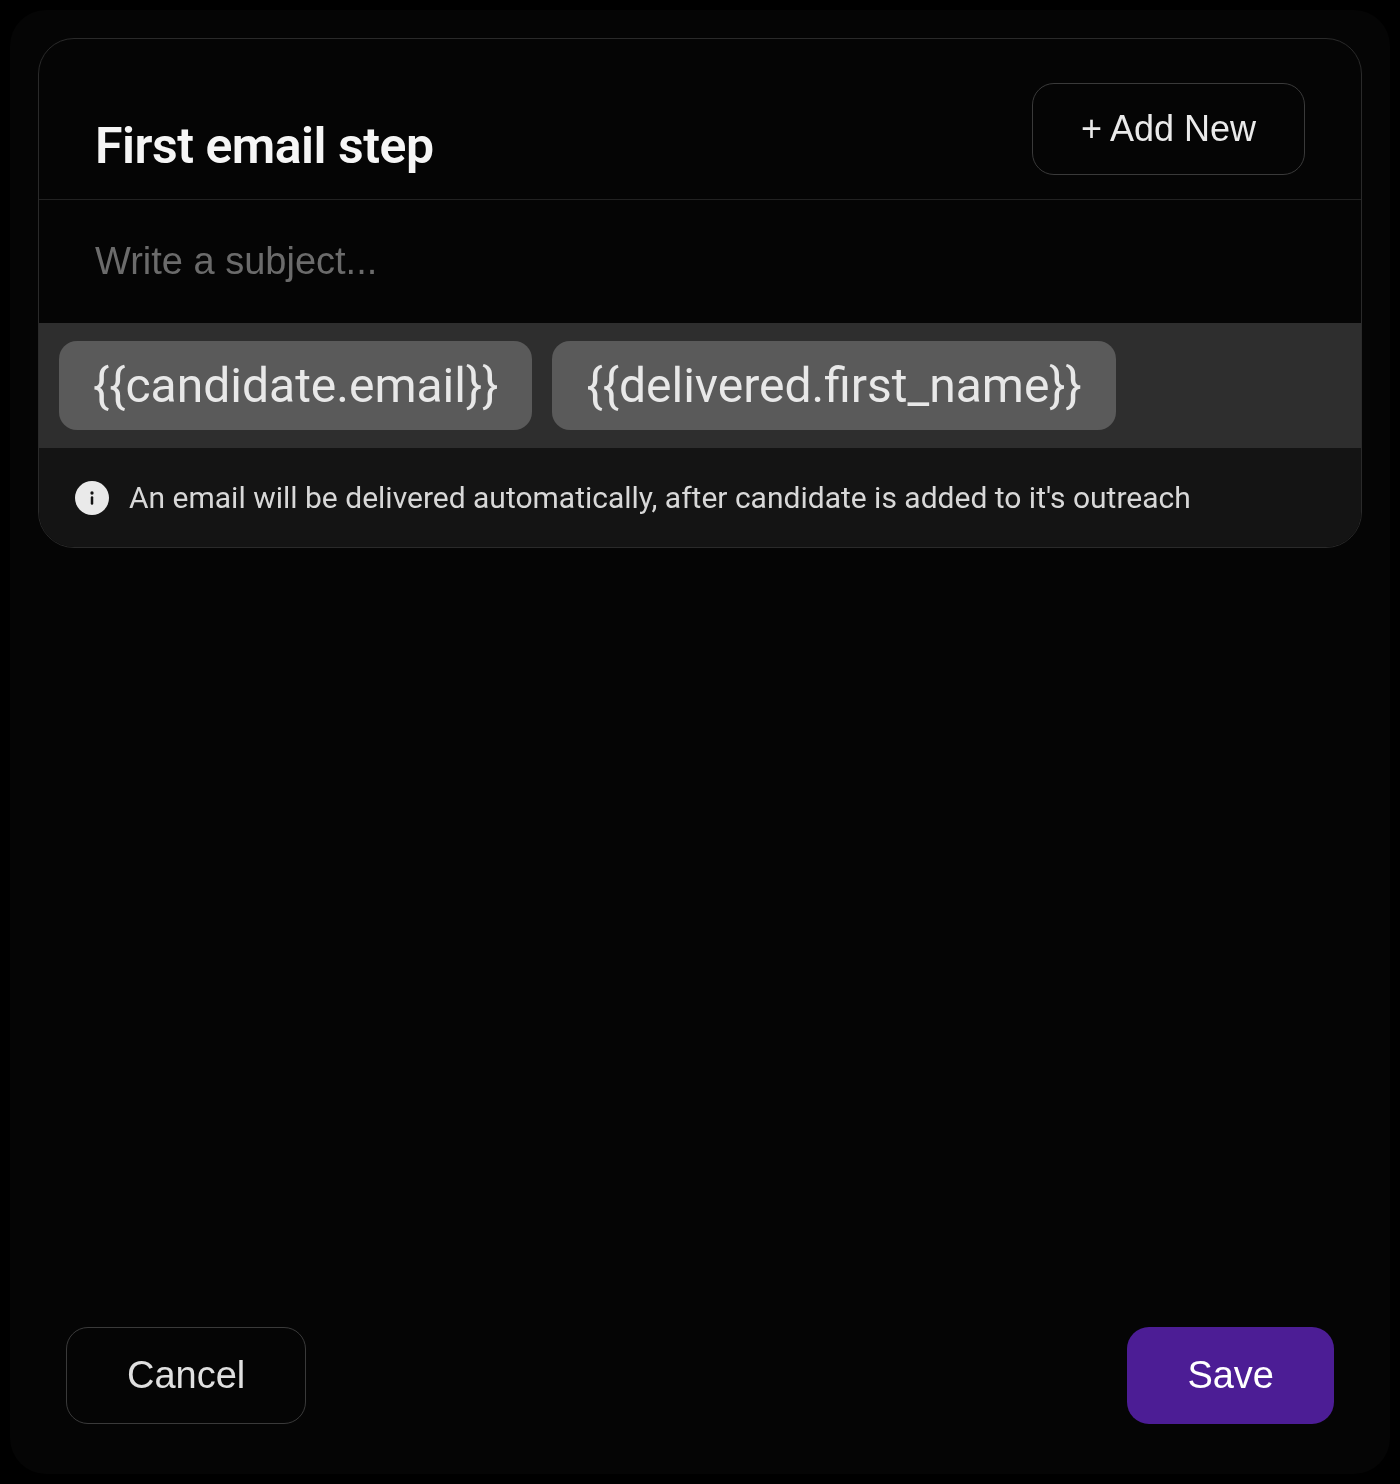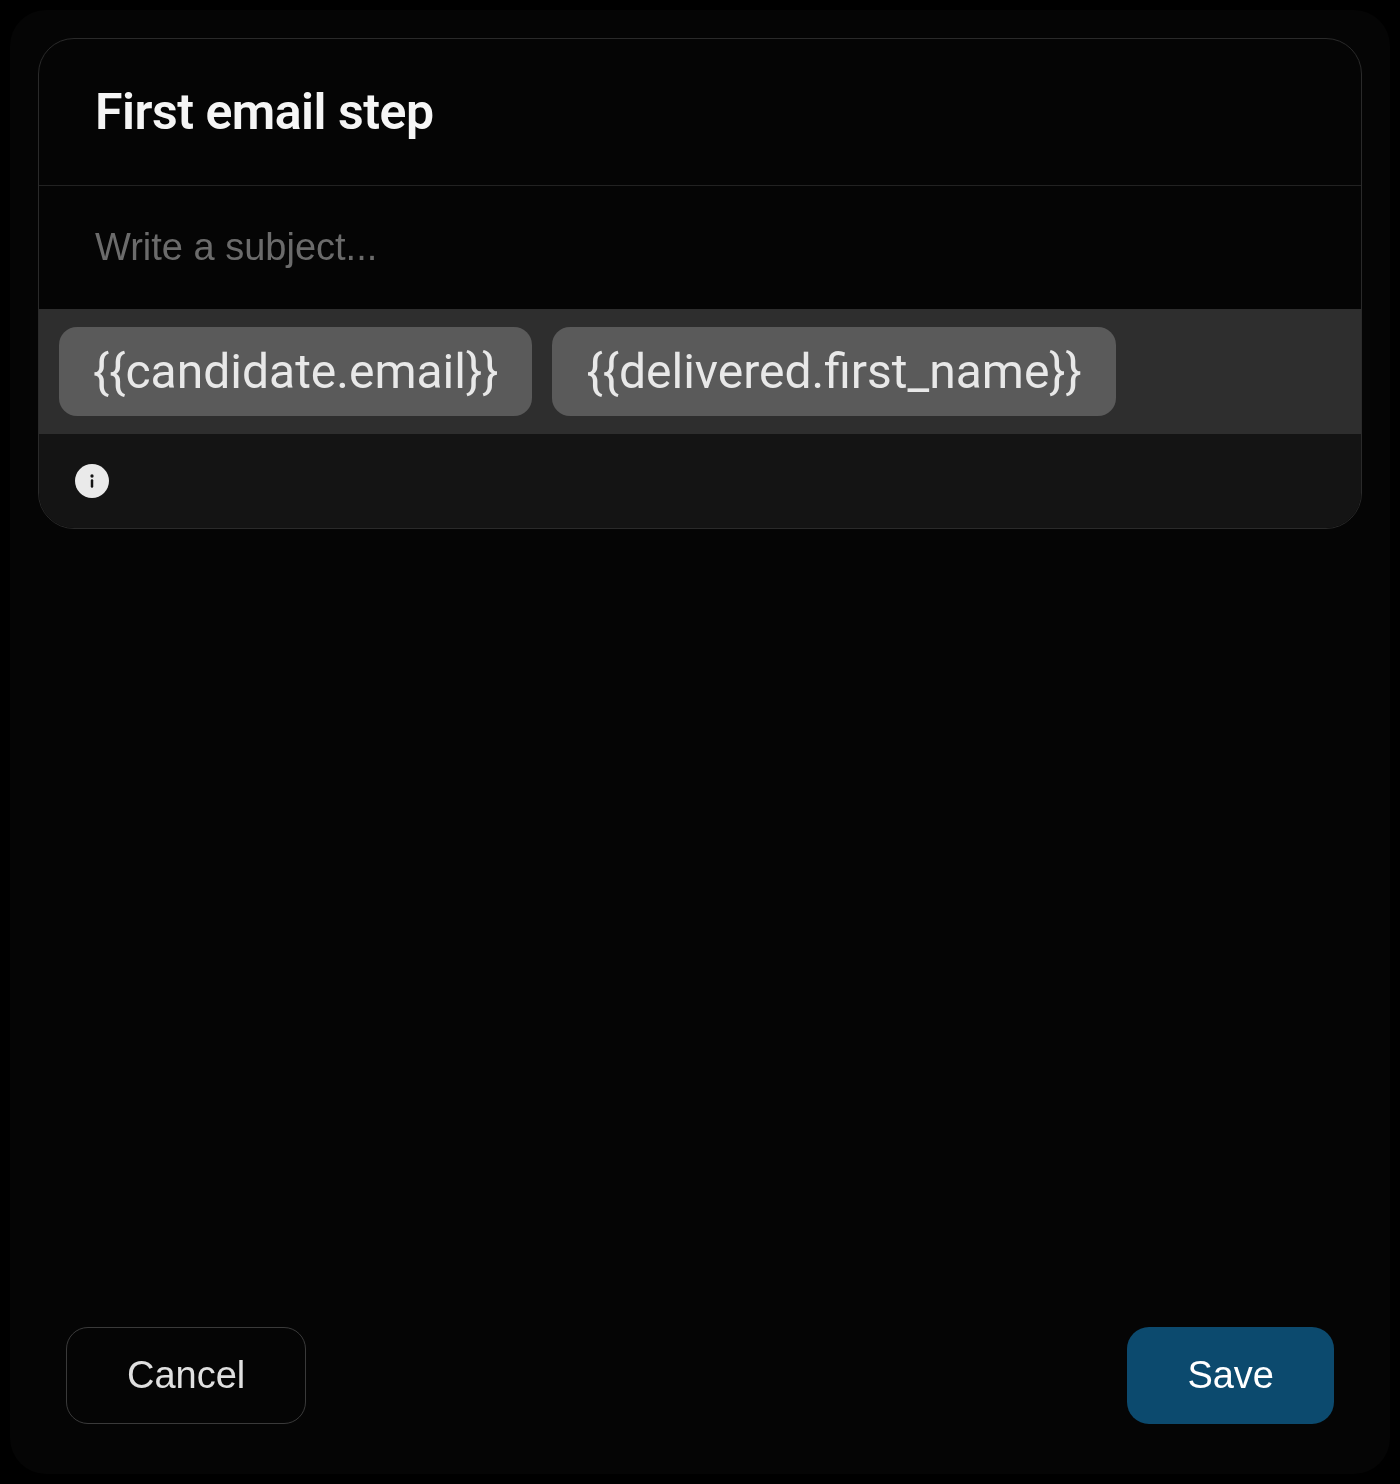--- a/index.html
+++ b/index.html
@@ -27,21 +27,21 @@
     border-radius: 36px;
     background: #050505;
     overflow: hidden;
     display: flex;
     flex-direction: column;
   }
   .card-header {
     display: flex;
     align-items: flex-end;
     justify-content: space-between;
-    padding: 44px 56px 44px 56px;
+    padding: 44px 56px 24px 56px;
     border-bottom: 1.5px solid #222;
   }
   .card-title {
     font-size: 50px;
     font-weight: 600;
     letter-spacing: -0.5px;
     color: #f5f5f5;
   }
   .add-new-btn {
     border: 1.5px solid #3a3a3a;
@@ -148,52 +148,54 @@
     border-radius: 22px;
     cursor: pointer;
     border: none;
   }
   .btn-cancel {
     background: transparent;
     color: #e0e0e0;
     border: 1.5px solid #3a3a3a;
   }
   .btn-save {
-    background: #0c4a6e;
+    background: #4c1d95;
     color: #fff;
   }
 </style>
 </head>
 <body>
 
 <div class="outer">
 
   <div class="card">
 
     <div class="card-header">
       <div class="card-title">First email step</div>
+      <button class="add-new-btn">+ Add New</button>
     </div>
 
     <div class="subject-row">
       <input class="subject-input" type="text" placeholder="Write a subject..." style="">
     </div>
 
     <div class="tokens-row">
       <div class="token-chip">{{candidate.email}}</div>
       <div class="token-chip">{{delivered.first_name}}</div>
     </div>
 
 
     <div class="info-row">
       <div class="info-icon-wrap">
         <svg viewBox="0 0 24 24" fill="currentColor">
             <circle cx="12" cy="6" r="2"></circle>
             <rect x="10.5" y="10" width="3" height="10" rx="1.5"></rect>
           </svg>
       </div>
+      <div class="info-text">An email will be delivered automatically, after candidate is added to it's outreach</div>
     </div>
 
   </div>
 
   <div class="actions">
     <button class="btn btn-cancel">Cancel</button>
     <button class="btn btn-save">Save</button>
   </div>
 
 </div>

